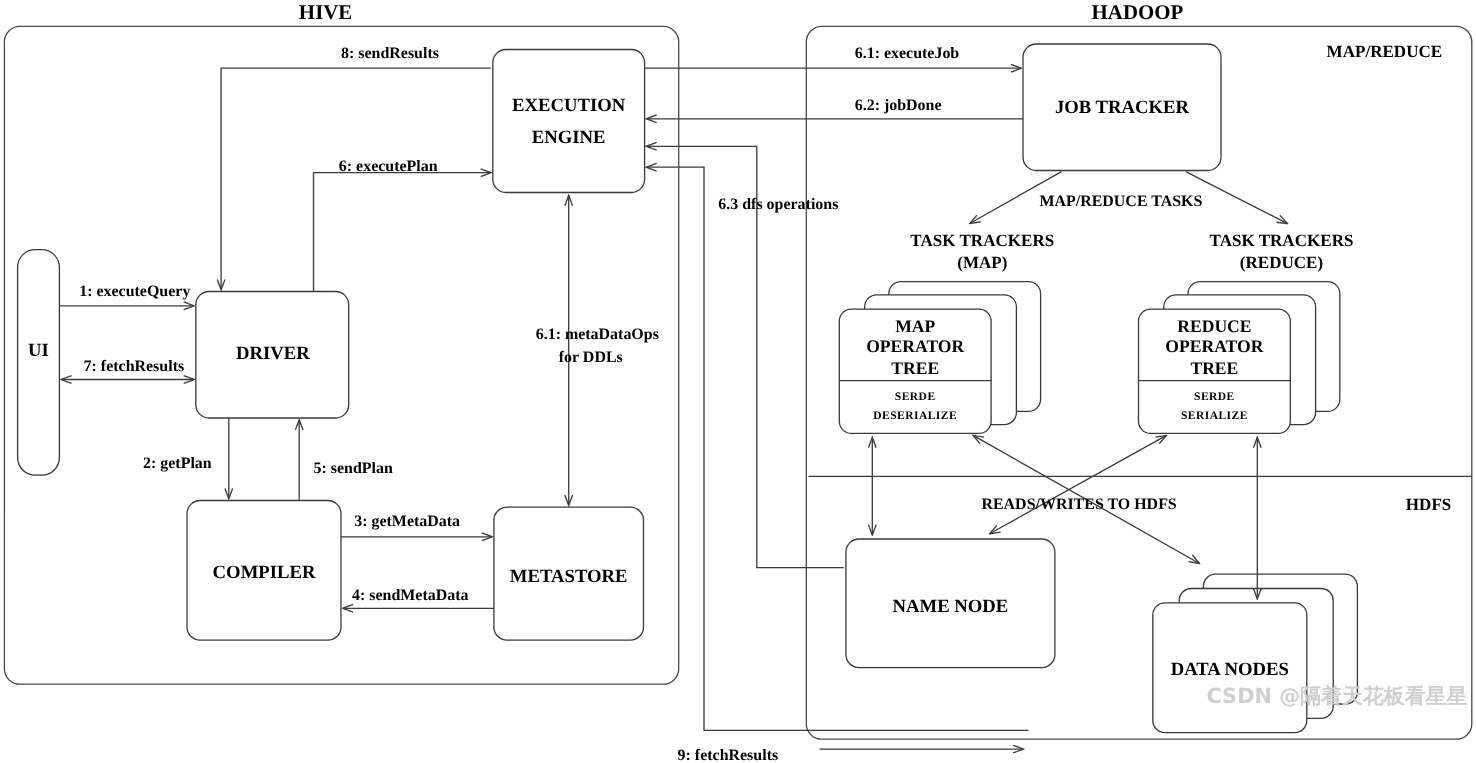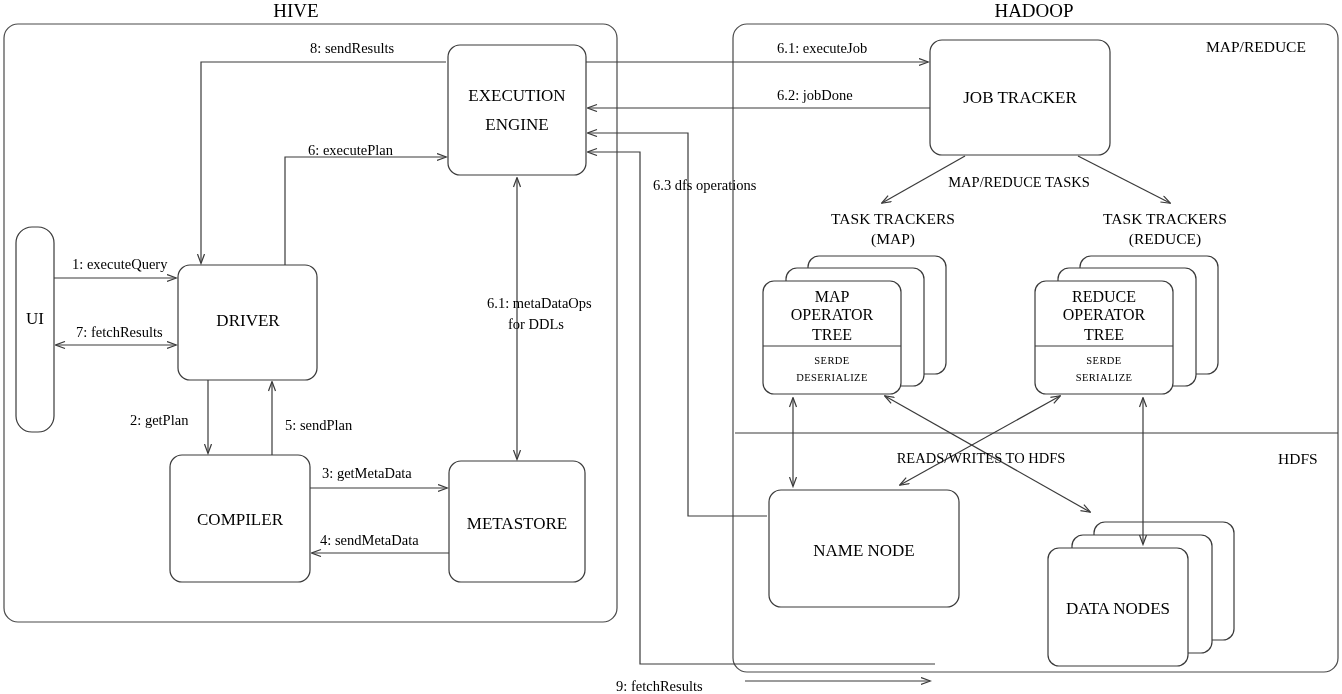--- a/index.html
+++ b/index.html
@@ -1,21 +1,21 @@
 <!DOCTYPE html>
 <html><head>
 <meta charset="utf-8">
 <style>
   html,body{margin:0;padding:0;background:#ffffff;}
   body{
     width:1342px;height:694px;overflow:hidden;
     font-family:"Liberation Serif","DejaVu Serif",serif;
     color:#000;
   }
-  #stage{position:relative;width:1342px;height:650px;}
+  #stage{position:relative;width:1342px;height:650px;font-weight:bold;}
   svg#diagram{position:absolute;left:0;top:0;width:1342px;height:694px;display:block;}
   .box{fill:#ffffff;stroke:#3a3a3a;stroke-width:1.2;}
   .container{fill:none;stroke:#4a4a4a;stroke-width:1.2;}
   .conn{fill:none;stroke:#3a3a3a;stroke-width:1.2;}
   .divider{stroke:#3a3a3a;stroke-width:1.1;}
   text{font-family:"Liberation Serif","DejaVu Serif",serif;fill:#000;}
   .t-group{font-size:19px;text-anchor:middle;}
   .t-box{font-size:17px;text-anchor:middle;}
   .t-boxsm{font-size:16px;text-anchor:middle;}
   .t-label{font-size:14.5px;}
@@ -157,14 +157,15 @@
   <path class="conn" d="M793,398 L793,486" marker-end="url(#arrow)" marker-start="url(#arrowstart)"></path>
 
   <path class="conn" d="M1143,398 L1143,544" marker-end="url(#arrow)" marker-start="url(#arrowstart)"></path>
 
   <path class="conn" d="M885,396 L1090,512" marker-end="url(#arrow)" marker-start="url(#arrowstart)"></path>
   <path class="conn" d="M1060,396 L900,485" marker-end="url(#arrow)" marker-start="url(#arrowstart)"></path>
 
   <text class="t-labelc" x="981" y="463"><tspan id="b-rw">READS/WRITES TO HDFS</tspan></text>
 </svg>
 
+<div class="watermark">CSDN @隔着天花板看星星</div>
 
 </div>
 
 </body></html>

